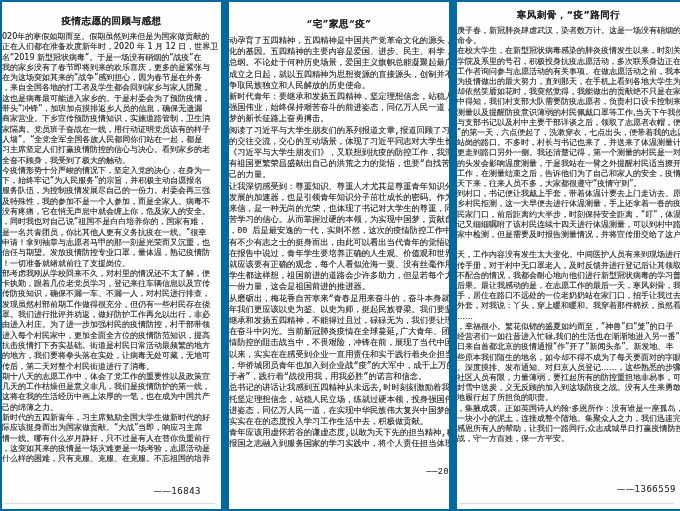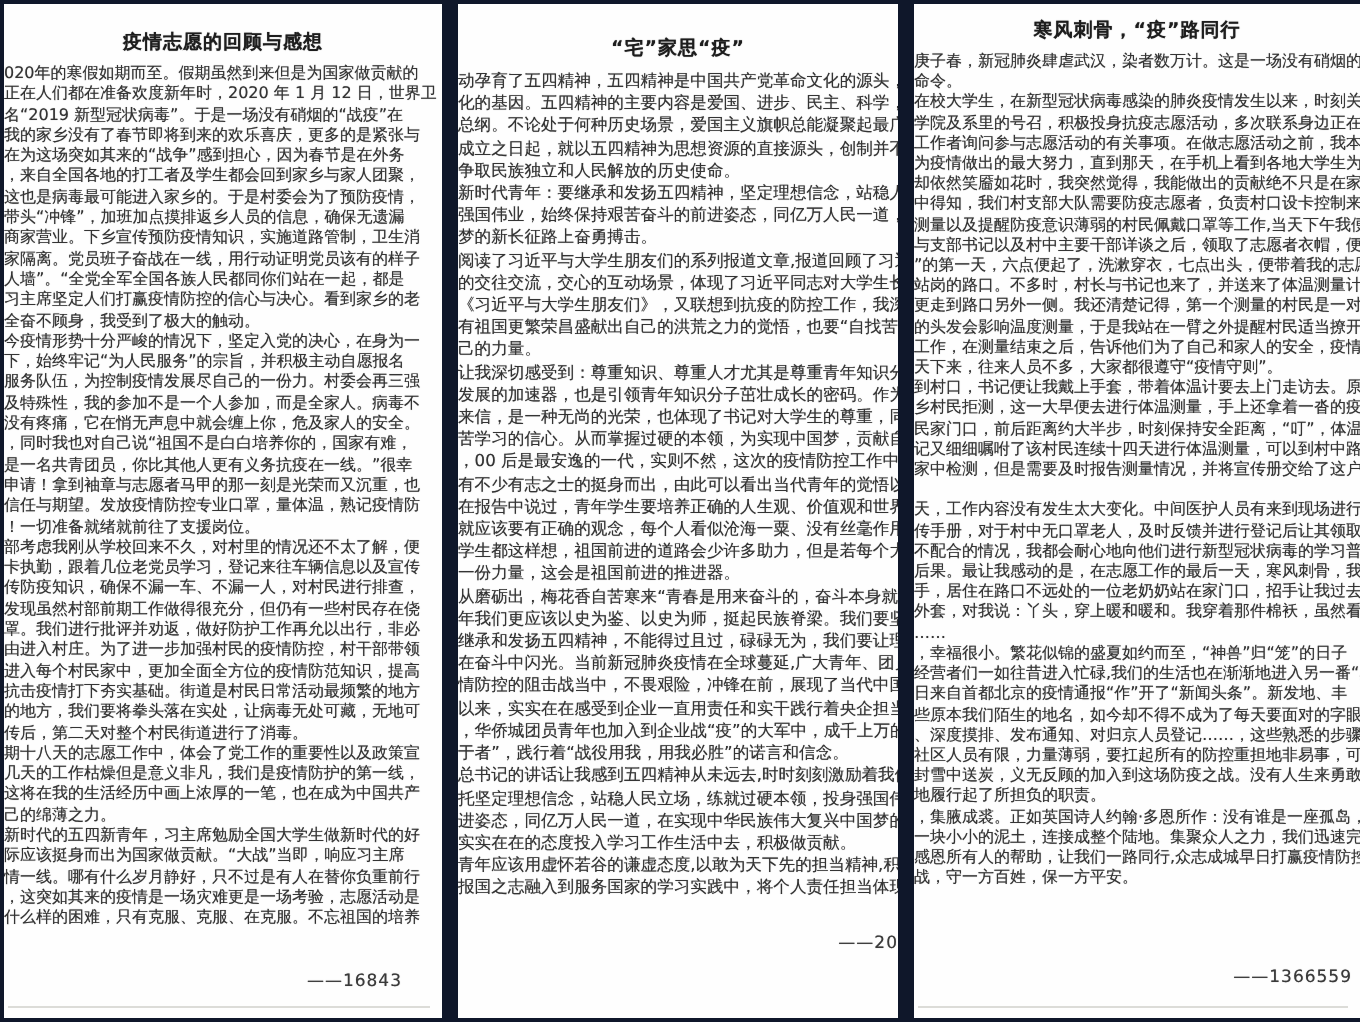--- a/index.html
+++ b/index.html
@@ -8,31 +8,31 @@
     background: #fbfbfa;
     font-family: "DejaVu Sans", sans-serif;
     color: #2b2b2b;
   }
   .scan-page {
     display: flex;
     width: 680px;
     height: 511px;
     padding: 2px 2px 0 2px;
     gap: 8px;
-    background: #0f172a;
+    background: #0369a1;
   }
   .essay-col {
     position: relative;
     height: 507px;
     overflow: hidden;
     background: #fefefe;
     flex: 0 0 auto;
   }
   .essay-col.c1 { width: 219px; padding-top: 13px; }
-  .essay-col.c2 { width: 220px; padding-top: 16px; }
+  .essay-col.c2 { width: 220px; padding-top: 16px; font-family: Liberation Mono, monospace; }
   .essay-col.c3 { width: 223px; padding-top: 7px; }
   .essay-title {
     text-align: center;
     font-weight: bold;
     font-size: 9.5px;
     letter-spacing: 0.5px;
     color: #1d1d1d;
     margin-bottom: 4px;
     white-space: nowrap;
     text-shadow: 0 0 0.5px rgba(0,0,0,0.55);

